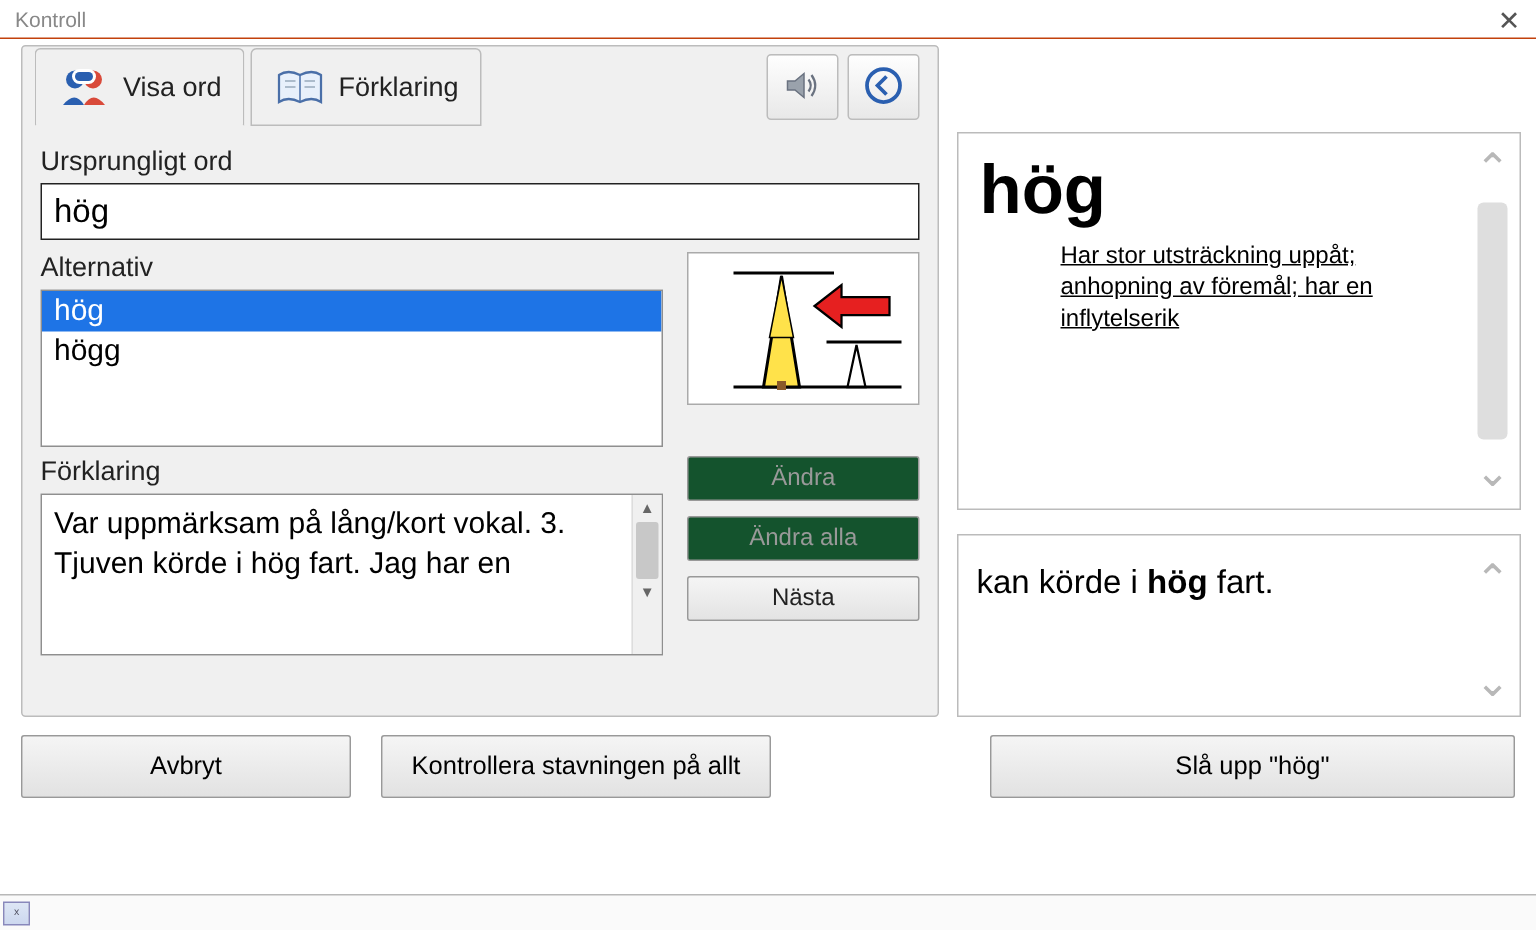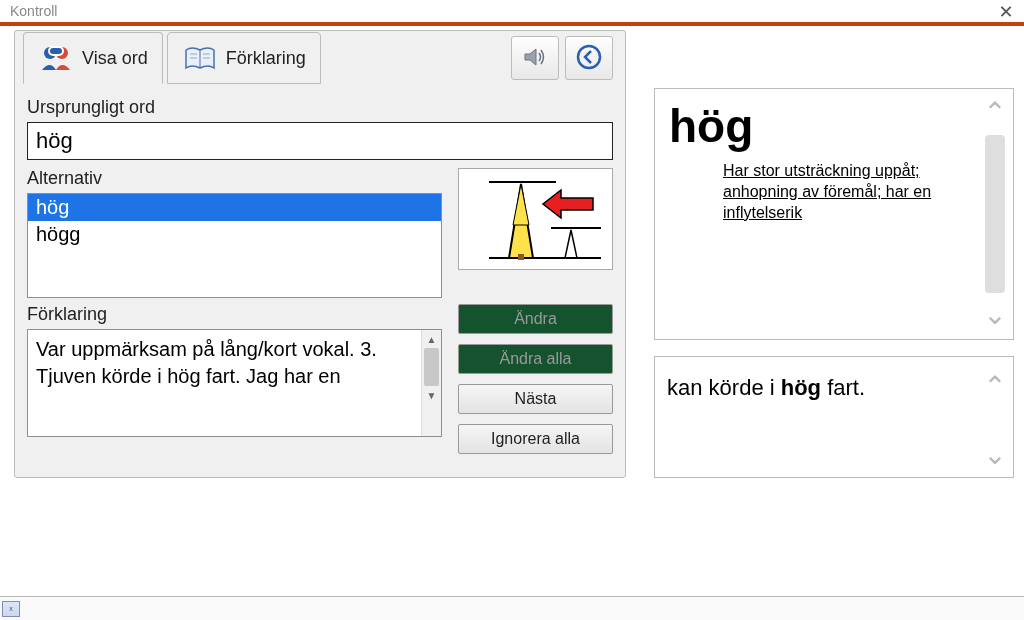--- a/index.html
+++ b/index.html
@@ -11,39 +11,39 @@
       padding: 0;
       background: #fff;
       width: 1024px;
       height: 620px;
       overflow: hidden;
       font-size: 14px;
     }
     .titlebar {
       height: 26px;
       background: #fff;
-      border-bottom: 4px solid #c2410c;
+      border-bottom: 1px solid #c2410c;
       display: flex;
       justify-content: space-between;
       align-items: center;
       padding: 0 8px 0 10px;
       color: #888;
     }
     .close-x {
       width: 20px;
       height: 20px;
       font-size: 18px;
       text-align: center;
       color: #555;
       cursor: pointer;
     }
     .content-area {
       display: flex;
       padding: 4px 4px 0 14px;
-      gap: 28px;
+      gap: 12px;
     }
     .left-panel {
       width: 612px;
       border: 1px solid #bcbcbc;
       border-radius: 3px;
       background: #f0f0f0;
       padding: 6px 12px 12px 12px;
       position: relative;
     }
     .tab-row {
@@ -414,21 +414,20 @@
               <div class="thumb" style="height:38px"></div>
               <div style="flex:1"></div>
               <div class="arrow">▼</div>
             </div>
           </div>
         </div>
         <div class="btn-col" style="padding-top:0">
           <button class="btn disabled">Ändra</button>
           <button class="btn disabled">Ändra alla</button>
           <button class="btn">Nästa</button>
-          <button class="btn">Ignorera alla</button>
         </div>
       </div>
     </div>
 
     <div class="right-side">
       <div class="dict-panel">
         <div class="dict-content">
           <div class="dict-word">hög</div>
           <div class="dict-def">Har stor utsträckning uppåt; anhopning av föremål; har en inflytelserik</div>
         </div>
@@ -444,17 +443,29 @@
           <span>kan körde i </span><b>hög</b><span> fart.</span>
         </div>
         <div class="scroll-nav" style="justify-content:flex-start; gap:40px; padding:16px 0">
           <div class="nav-arrow">⌃</div>
           <div class="nav-arrow">⌄</div>
         </div>
       </div>
     </div>
   </div>
 
+  <div class="bottom-buttons">
+    <div class="big-btn" style="width:220px">
+      <span>Avbryt</span>
+    </div>
+    <div class="big-btn" style="width:260px">
+      <span>Kontrollera stavningen på allt</span>
+    </div>
+    <div style="flex:1"></div>
+    <div class="big-btn" style="width:350px">
+      <span>Slå upp "hög"</span>
+    </div>
+  </div>
 
   <div class="footer-strip">
     <div class="footer-icon">x</div>
   </div>
 </div>
 
 </body></html>

